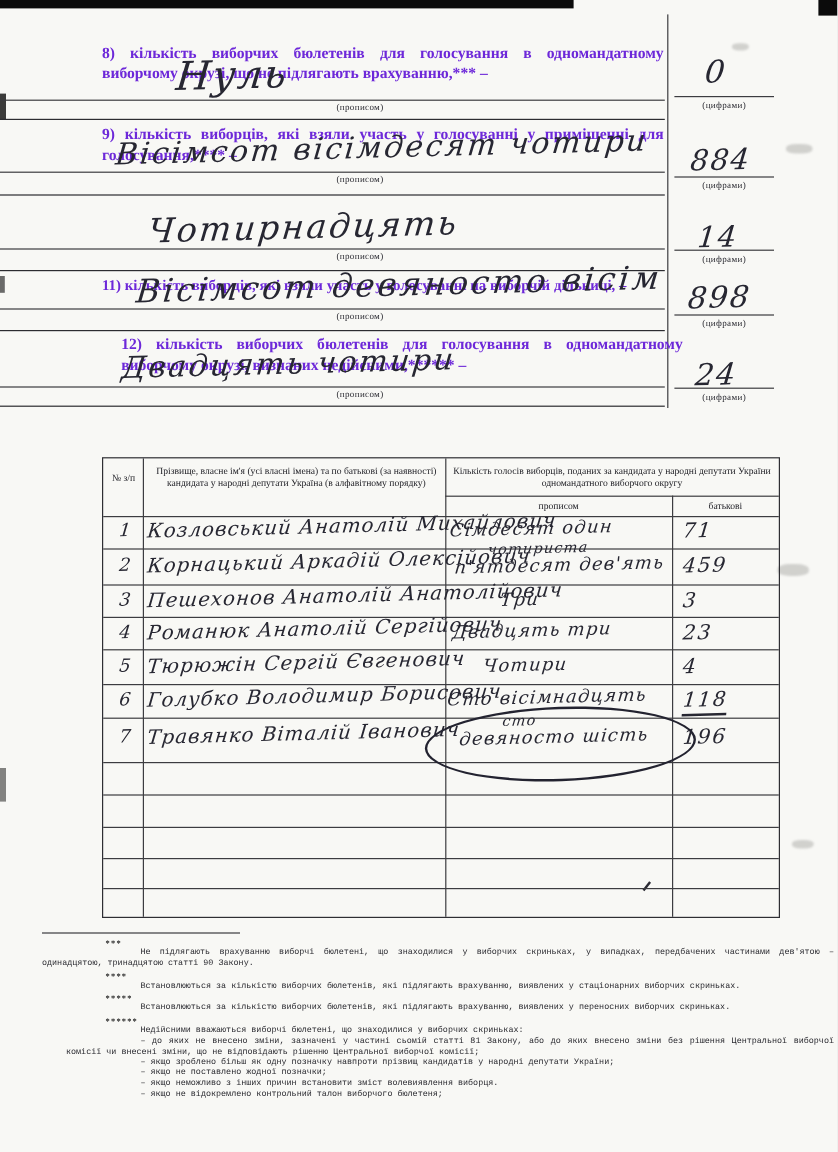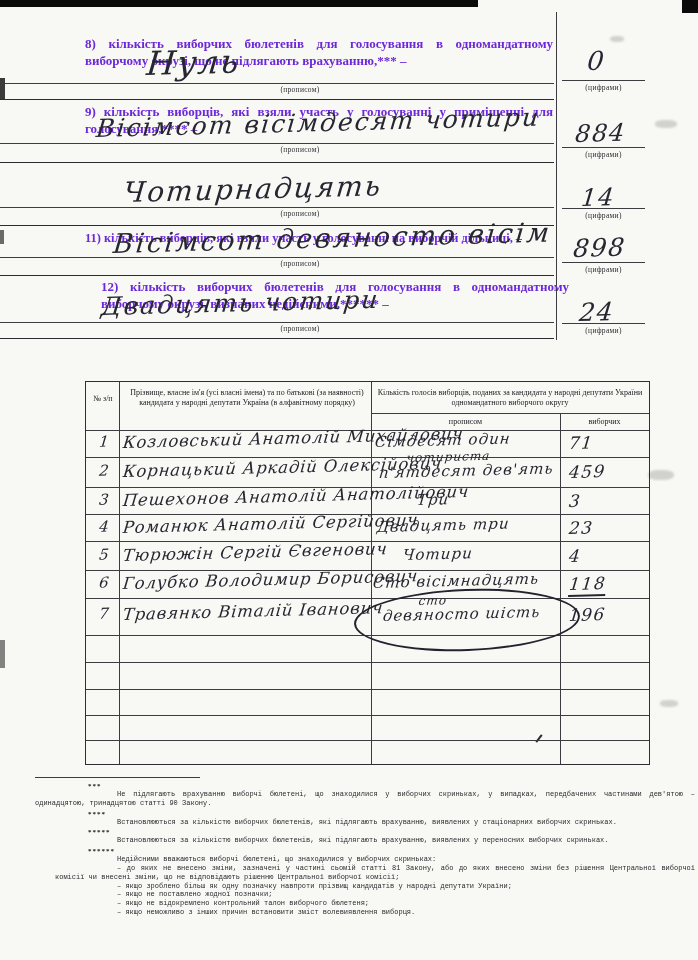--- a/index.html
+++ b/index.html
@@ -111,21 +111,21 @@
   <div class="abs hline" style="left:562px;top:323px;width:83px;"></div>
   <div class="abs caption" style="left:556px;top:326px;width:95px;">(цифрами)</div>
 
 
   <div id="vote-table" class="abs tablebox" style="left:85px;top:381px;width:563px;height:382px;">
 
     <div class="abs thead" style="left:2px;top:12px;width:30px;">№ з/п</div>
     <div class="abs thead" style="left:40px;top:6px;width:242px;">Прізвище, власне ім'я (усі власні імена) та по батькові (за наявності) кандидата у народні депутати Україна (в алфавітному порядку)</div>
     <div class="abs thead" style="left:290px;top:6px;width:268px;">Кількість голосів виборців, поданих за кандидата у народні депутати України  одномандатного виборчого округу</div>
     <div class="abs thead" style="left:285px;top:35px;width:189px;">прописом</div>
-    <div class="abs thead" style="left:474px;top:35px;width:89px;">виборчих</div>
+    <div class="abs thead" style="left:474px;top:35px;width:89px;">батькові</div>
 
     <div class="abs" style="left:452px;top:352px;width:2px;height:9px;background:#2a2a33;transform:rotate(38deg);"></div>
   <div class="abs hline" style="left:0;top:48px;width:563px;"></div>
       <div class="abs hline" style="left:0;top:75px;width:563px;"></div>
       <div class="abs hline" style="left:0;top:105px;width:563px;"></div>
       <div class="abs hline" style="left:0;top:132px;width:563px;"></div>
       <div class="abs hline" style="left:0;top:159px;width:563px;"></div>
       <div class="abs hline" style="left:0;top:188px;width:563px;"></div>
       <div class="abs hline" style="left:0;top:216px;width:563px;"></div>
       <div class="abs hline" style="left:0;top:253px;width:563px;"></div>
@@ -177,18 +177,18 @@
       <div class="fn" style="text-indent:82px;">Не підлягають врахуванню виборчі бюлетені, що знаходилися у виборчих скриньках, у випадках, передбачених частинами дев'ятою – одинадцятою, тринадцятою статті 90 Закону.</div>
       <div class="fn-marker" style="margin-left:53px;margin-top:2px;">****</div>
       <div class="fn" style="text-indent:82px;">Встановлюються за кількістю виборчих бюлетенів, які підлягають врахуванню, виявлених у стаціонарних виборчих скриньках.</div>
       <div class="fn-marker" style="margin-left:53px;margin-top:2px;">*****</div>
       <div class="fn" style="text-indent:82px;">Встановлюються за кількістю виборчих бюлетенів, які підлягають врахуванню, виявлених у переносних виборчих скриньках.</div>
       <div class="fn-marker" style="margin-left:53px;margin-top:2px;">******</div>
       <div class="fn" style="text-indent:82px;">Недійсними вважаються виборчі бюлетені, що знаходилися у виборчих скриньках:</div>
       <div class="fn" style="margin-left:20px;text-indent:62px;">– до яких не внесено зміни, зазначені у частині сьомій статті 81 Закону, або до яких внесено зміни без рішення Центральної виборчої комісії чи внесені зміни, що не відповідають рішенню Центральної виборчої комісії;</div>
       <div class="fn" style="margin-left:20px;text-indent:62px;">– якщо зроблено більш як одну позначку навпроти прізвищ кандидатів у народні депутати України;</div>
       <div class="fn" style="margin-left:20px;text-indent:62px;">– якщо не поставлено жодної позначки;</div>
+      <div class="fn" style="margin-left:20px;text-indent:62px;">– якщо неможливо з інших причин встановити зміст волевиявлення виборця.</div>
       <div class="fn" style="margin-left:20px;text-indent:62px;">– якщо не відокремлено контрольний талон виборчого бюлетеня;</div>
-      <div class="fn" style="margin-left:20px;text-indent:62px;">– якщо неможливо з інших причин встановити зміст волевиявлення виборця.</div>
     </div>
   </div>
 
 </div>
 
 </body></html>

